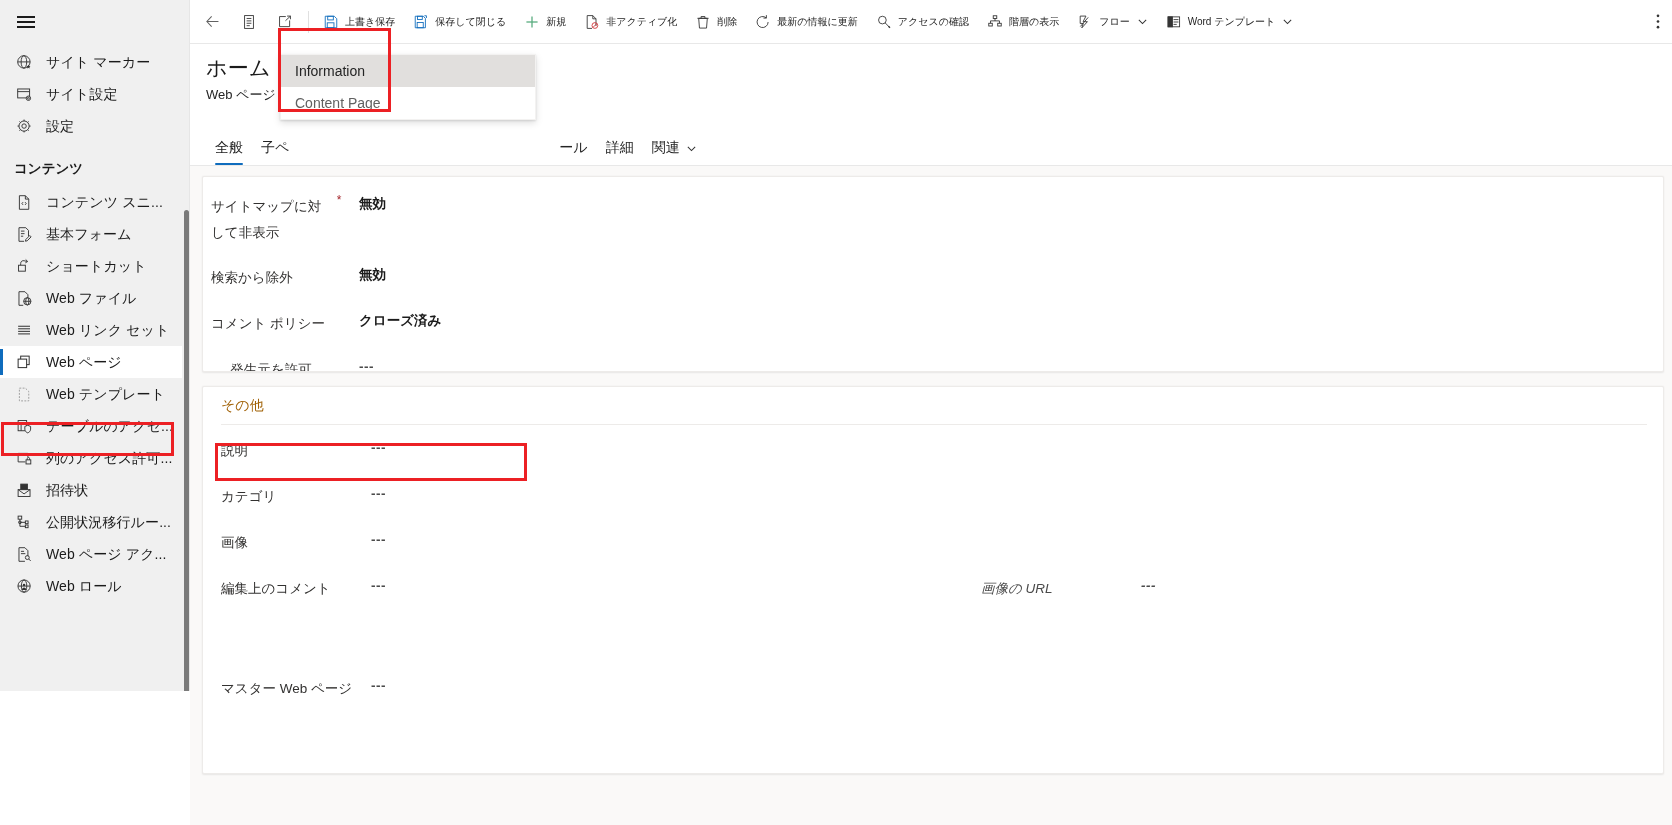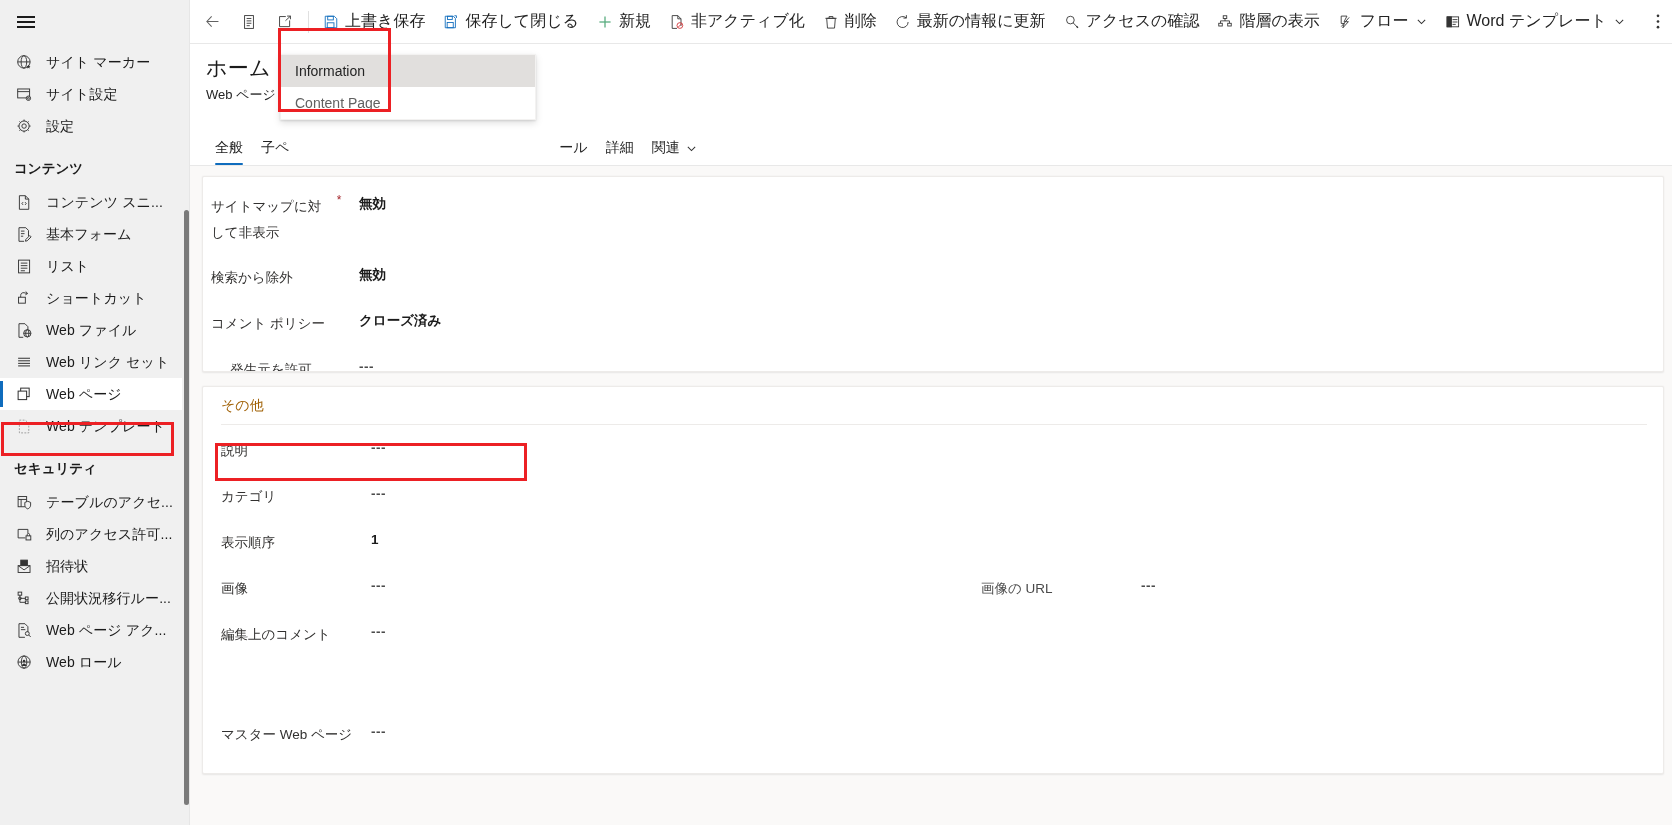--- a/index.html
+++ b/index.html
@@ -7,21 +7,21 @@
     margin: 0; padding: 0;
     width: 1672px; height: 825px;
     overflow: hidden;
     background: #ffffff;
     font-family: "Liberation Sans", "DejaVu Sans", sans-serif;
   }
   #app { display: flex; width: 1672px; height: 825px; position: relative; }
 
   
   #sidebar {
-    width: 190px; height: 825px;
+    width: 190px; height: 691px;
     background: #f0f0f0;
     position: relative;
     flex: 0 0 190px;
     overflow: hidden;
   }
   .hamburger {
     width: 40px; height: 44px;
     display: flex; align-items: center; justify-content: center;
     margin-left: 6px;
     cursor: pointer;
@@ -95,21 +95,21 @@
     display: flex; align-items: center;
     padding-left: 4px;
     border-bottom: 1px solid #e8e8e8;
     background: #ffffff;
     white-space: nowrap;
     overflow: hidden;
   }
   .cmd {
     display: inline-flex; align-items: center;
     height: 36px; padding: 0 9px;
-    font-size: 16px; color: #242424;
+    font-size: 10px; color: #242424;
     cursor: pointer; border-radius: 2px;
   }
   .cmd .ci { margin-right: 6px; display:flex; align-items:center; }
   .cmd-sep {
     width: 1px; height: 22px; background: #e0e0e0; margin: 0 5px;
     flex: 0 0 1px;
   }
   .cmd-icononly { padding: 0 10px; }
   .chev { margin-left: 7px; display:flex; align-items:center;}
   .cmd-overflow { margin-left: auto; padding: 0 12px; }
@@ -319,32 +319,20 @@
               <line x1="5.8" y1="9" x2="10" y2="9"></line>
               <line x1="5.8" y1="12" x2="8.5" y2="12"></line>
             <path d="M16.2 11.2l1.6 1.6-4.6 4.6-2.1.5.5-2.1z"></path>
           </svg>
         </span>
         <span class="nav-label">基本フォーム</span>
       </div>
       <div class="nav-item">
         <span class="ic">
           <svg width="17" height="17" viewBox="0 0 20 20" fill="none" stroke="#333" stroke-width="1.1">
-            <rect x="3" y="2.5" width="13" height="15"></rect>
-            <line x1="5.6" y1="6" x2="13.4" y2="6"></line>
-              <line x1="5.6" y1="9" x2="13.4" y2="9"></line>
-            <line x1="5.6" y1="12" x2="13.4" y2="12"></line>
-              <line x1="5.6" y1="15" x2="10.5" y2="15"></line>
-          </svg>
-        </span>
-        <span class="nav-label">リスト</span>
-      </div>
-      <div class="nav-item">
-        <span class="ic">
-          <svg width="17" height="17" viewBox="0 0 20 20" fill="none" stroke="#333" stroke-width="1.1">
             <rect x="3" y="8.5" width="8" height="7"></rect>
             <path d="M5.5 8.5V6.4C5.5 4 7.4 2.8 9.5 3.2l3.4.8"></path>
             <polyline points="11.4,1.8 13.8,4.1 11,5.7"></polyline>
           </svg>
         </span>
         <span class="nav-label">ショートカット</span>
       </div>
       <div class="nav-item">
         <span class="ic">
           <svg width="17" height="17" viewBox="0 0 20 20" fill="none" stroke="#333" stroke-width="1.1">
@@ -380,21 +368,20 @@
       <div class="nav-item">
         <span class="ic">
           <svg width="17" height="17" viewBox="0 0 20 20" fill="none" stroke="#9a9a9a" stroke-width="1.1" stroke-dasharray="2.2 1.6">
             <path d="M4 2.5h7l4 4V17.5H4z"></path>
           </svg>
         </span>
         <span class="nav-label">Web テンプレート</span>
       </div>
     </div>
 
-    <div class="nav-section">セキュリティ</div>
     <div>
       <div class="nav-item">
         <span class="ic">
           <svg width="17" height="17" viewBox="0 0 20 20" fill="none" stroke="#333" stroke-width="1.1">
             <rect x="2.5" y="3" width="10" height="12"></rect>
             <line x1="2.5" y1="6.4" x2="12.5" y2="6.4"></line>
               <line x1="6" y1="6.4" x2="6" y2="15"></line>
             <path d="M13.8 8.6l3.4 1.3v3.2c0 2.3-1.8 3.9-3.4 4.4-1.6-.5-3.4-2.1-3.4-4.4V9.9z" fill="#f0f0f0"></path>
           </svg>
         </span>
@@ -721,46 +708,40 @@
               </div>
             </div>
             <div class="field-row" style="padding-left:18px;">
               <div class="field-cell">
                 <div class="f-label" style="width:150px; flex:0 0 150px;">カテゴリ</div>
                 <div class="f-value empty">---</div>
               </div>
             </div>
             <div class="field-row" style="padding-left:18px;">
               <div class="field-cell">
-                <div class="f-label" style="width:150px; flex:0 0 150px;">表示順序</div>
-                <div class="f-value">1</div>
-              </div>
-            </div>
-            <div class="field-row" style="padding-left:18px;">
-              <div class="field-cell">
                 <div class="f-label" style="width:150px; flex:0 0 150px;">画像</div>
                 <div class="f-value empty">---</div>
               </div>
             </div>
             <div class="field-row" style="padding-left:18px;">
               <div class="field-cell">
                 <div class="f-label" style="width:150px; flex:0 0 150px;">編集上のコメント</div>
                 <div class="f-value empty">---</div>
               </div>
             </div>
             <div class="field-row" style="padding-left:18px; margin-top:54px;">
               <div class="field-cell">
                 <div class="f-label" style="width:150px; flex:0 0 150px;">マスター Web ページ</div>
                 <div class="f-value empty">---</div>
               </div>
             </div>
           </div>
 
           <div class="col-right">
-            <div class="field-row" style="padding-left:138px; margin-top:138px;">
+            <div class="field-row" style="padding-left:138px; margin-top:138px;font-style:italic;">
               <div class="field-cell">
                 <div class="f-label plain" style="width:160px; flex:0 0 160px;">画像の URL</div>
                 <div class="f-value empty">---</div>
               </div>
             </div>
           </div>
         </div>
 
         <div class="redbox-field" style="left:12px; top:56px; width:312px; height:38px;"></div>
       </div>

